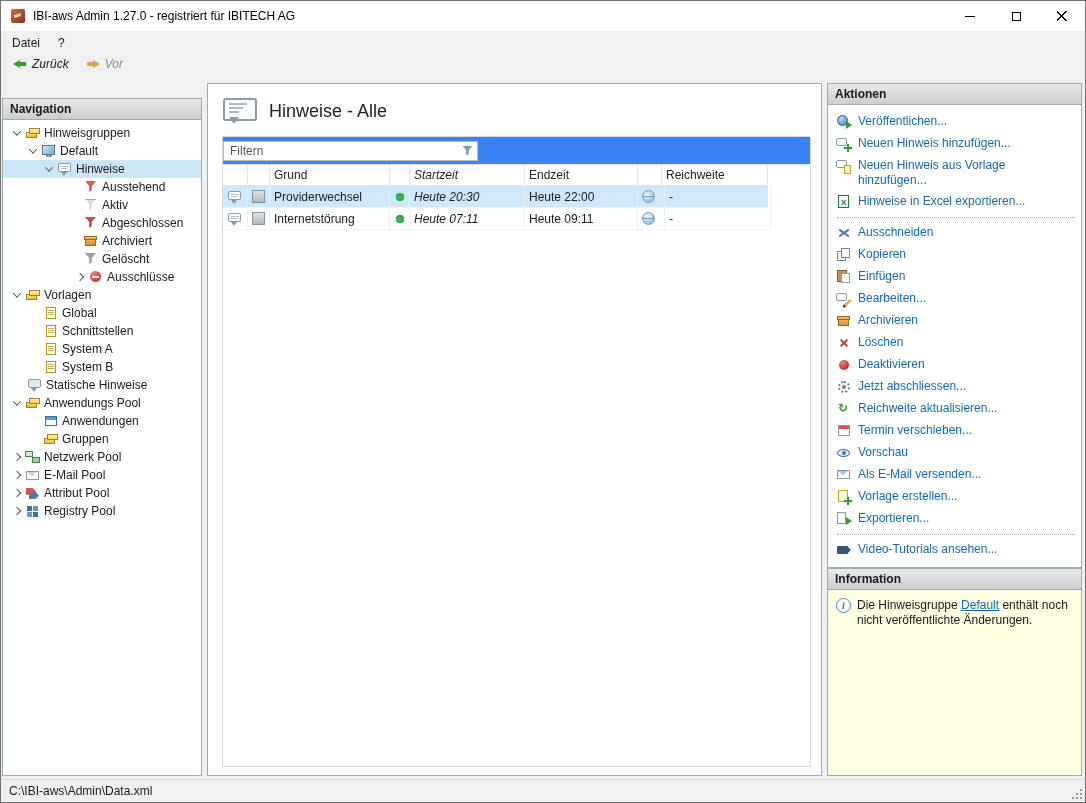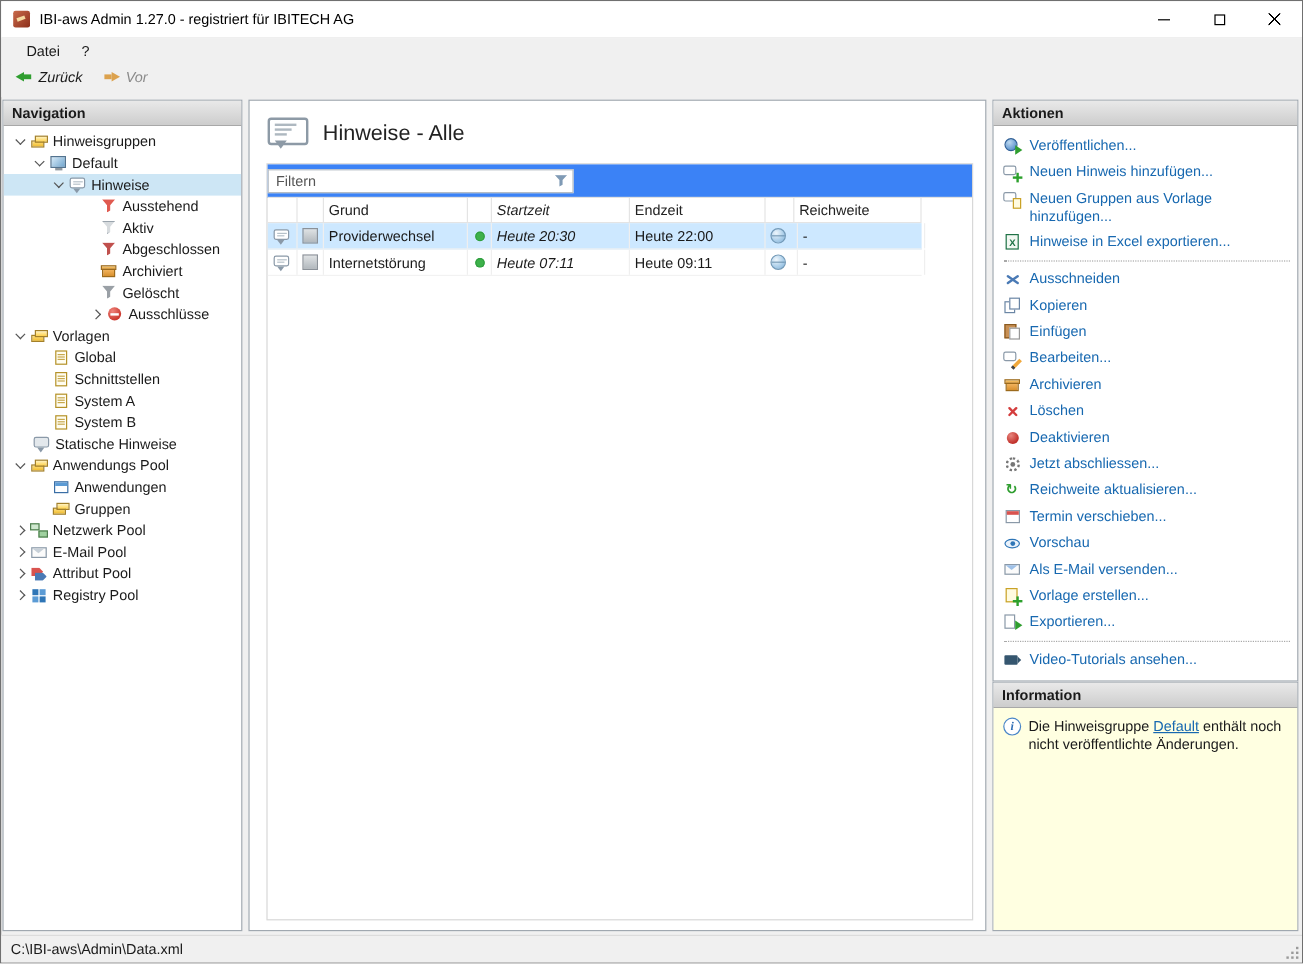--- a/index.html
+++ b/index.html
@@ -15,37 +15,37 @@
   .title-text { font-size:12px; color:#000; }
   .wctrls { margin-left:auto; display:flex; height:100%; }
   .wbtn { width:46px; height:100%; display:flex; align-items:center; justify-content:center; }
   .min-glyph { width:10px; height:1px; background:#000; display:block; }
   .max-glyph { width:9px; height:9px; border:1px solid #000; display:block; background:#fff; }
   .x-glyph { width:10px; height:10px; display:block;
     background:linear-gradient(45deg, transparent 45%, #000 45%, #000 55%, transparent 55%),
                linear-gradient(135deg, transparent 45%, #000 45%, #000 55%, transparent 55%); }
 
   
-  .menubar { flex:0 0 22px; background:#f0f0f0; display:flex; align-items:stretch; padding-left:12px; }
+  .menubar { flex:0 0 22px; background:#f0f0f0; display:flex; align-items:stretch; padding-left:2px; }
   .menu-item { padding:0 9px; display:flex; align-items:center; }
   .toolbar { flex:0 0 27px; background:#f0f0f0; display:flex; align-items:flex-start; padding-left:4px; gap:2px;font-style:italic; }
   .tool-btn { display:flex; align-items:center; gap:4px; padding:2px 7px; }
   .tool-btn.disabled .tool-label { color:#8a8a8a; }
   .arr { width:16px; height:16px; position:relative; flex:0 0 16px; }
   .arr::before,.arr::after { content:""; position:absolute; }
   .arrow-left::before { left:1px; top:4px; border-top:4px solid transparent; border-bottom:4px solid transparent; border-right:7px solid #2f9e2f; }
   .arrow-left::after { left:8px; top:6px; width:6px; height:4px; background:#2f9e2f; }
   .arrow-right::before { right:1px; top:4px; border-top:4px solid transparent; border-bottom:4px solid transparent; border-left:7px solid #dca24e; }
   .arrow-right::after { right:8px; top:6px; width:6px; height:4px; background:#dca24e; }
 
   
   .main { flex:1; display:flex; padding:2px 3px 3px 1px; gap:5px; min-height:0; }
   .panel { background:#fff; border:1px solid #a0a8b0; display:flex; flex-direction:column; min-height:0; }
   .panel-header { flex:0 0 21px; background:linear-gradient(#e9e9e9,#cdcdcd); border-bottom:1px solid #a8a8a8; font-weight:bold; display:flex; align-items:center; padding:0 7px; }
-  .nav-panel { flex:0 0 200px; }
+  .nav-panel { flex:0 0 200px;margin-top:15px; }
   .content-panel { flex:1; }
   .right-col { flex:0 0 255px; display:flex; flex-direction:column; min-height:0; }
   .actions-panel { flex:0 0 auto; }
   .info-panel { flex:1; min-height:0; }
 
   
   .tree { padding-top:4px; flex:1; overflow:hidden; }
   .trow { display:flex; align-items:center; height:18px; white-space:nowrap; }
   .trow.sel { background:#cde6f5; }
   .chev { flex:0 0 16px; height:16px; display:flex; align-items:center; justify-content:center; }
@@ -391,21 +391,21 @@
           <div class="action">
             <span class="ai a-publish"></span>
             <span class="alabel">Veröffentlichen...</span>
           </div>
           <div class="action">
             <span class="ai a-addbubble"></span>
             <span class="alabel">Neuen Hinweis hinzufügen...</span>
           </div>
           <div class="action">
             <span class="ai a-bubblepage"></span>
-            <span class="alabel">Neuen Gruppen aus Vorlage hinzufügen...</span>
+            <span class="alabel">Neuen Hinweis aus Vorlage hinzufügen...</span>
           </div>
           <div class="action">
             <span class="ai a-excel"></span>
             <span class="alabel">Hinweise in Excel exportieren...</span>
           </div>
           <div class="asep"></div>
           <div class="action">
             <span class="ai a-cut"></span>
             <span class="alabel">Ausschneiden</span>
           </div>

